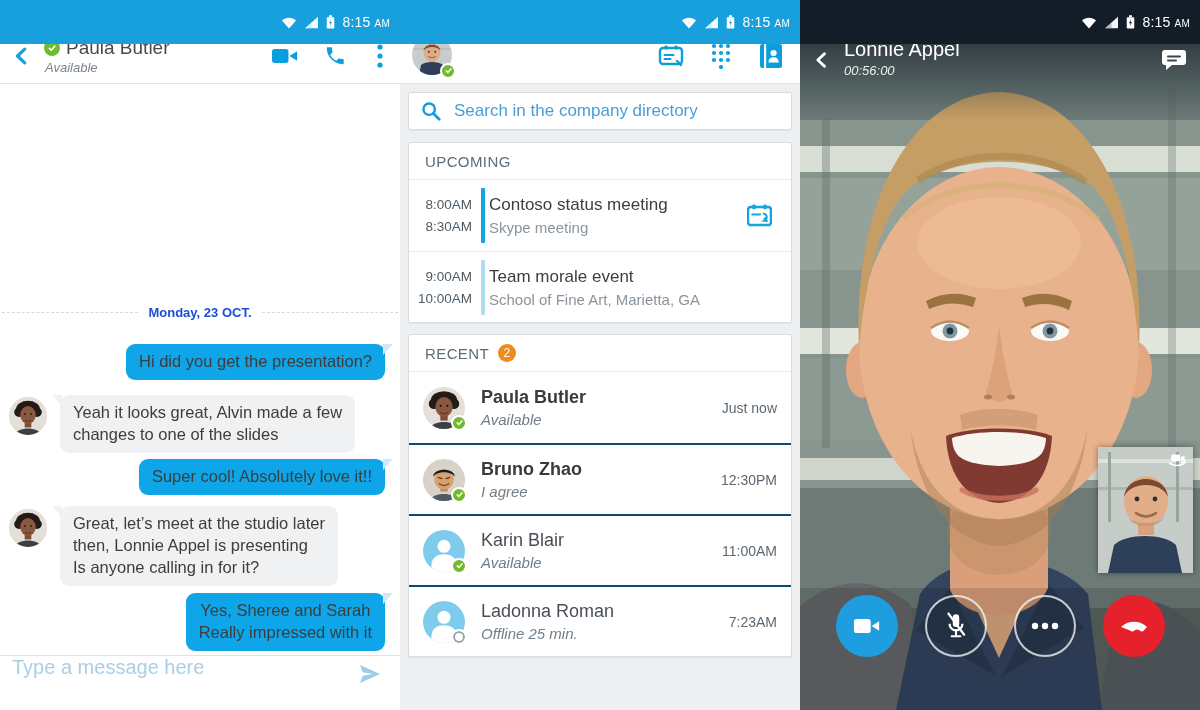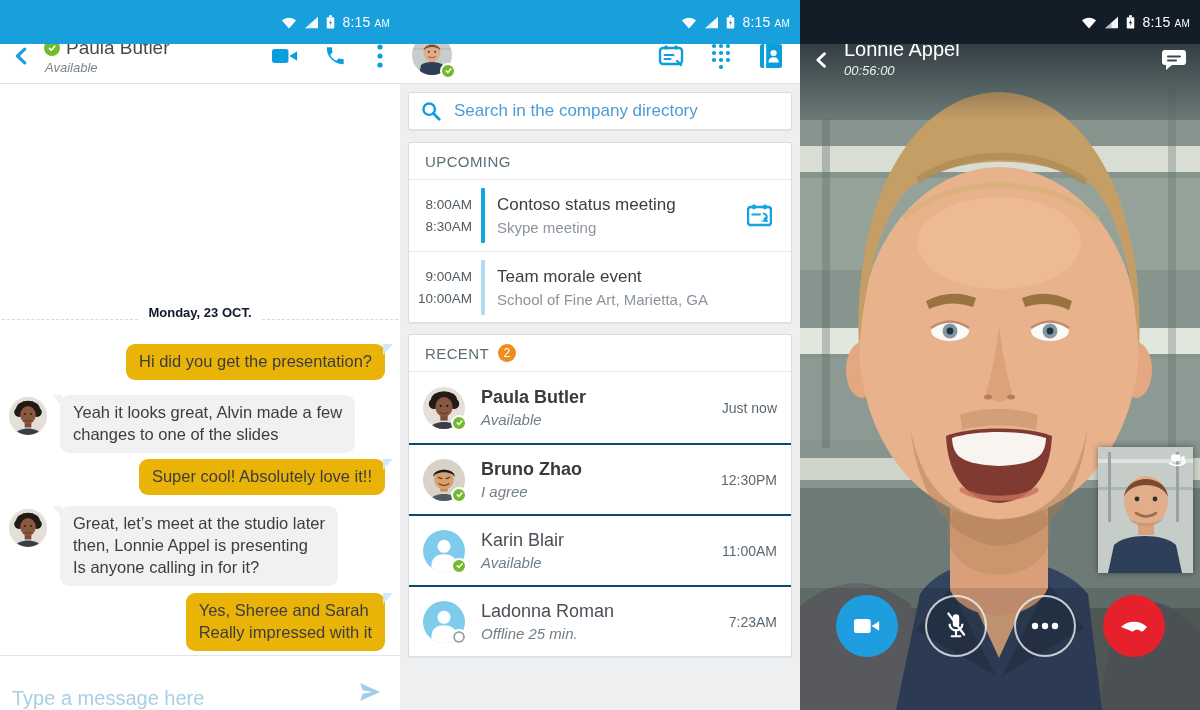--- a/index.html
+++ b/index.html
@@ -21,47 +21,47 @@
   .peer{display:flex;flex-direction:column;justify-content:center}
   .peer-top{display:flex;align-items:center;gap:6px}
   .presence-dot{width:16px;height:16px;border-radius:50%;background:#72ba2d;display:flex;align-items:center;justify-content:center}
   .peer-name{font-size:19px;color:#4a4a4a}
   .peer-status{font-size:13px;color:#7b858d;font-style:italic;margin-left:1px;margin-top:1px}
   .appbar-actions{margin-left:auto;display:flex;align-items:center}
   .actbtn{width:50px;height:56px;display:flex;align-items:center;justify-content:center}
 
   
   .chat-body{position:absolute;top:85px;left:0;right:0;bottom:55px;background:#fff}
-  .date-divider{position:absolute;top:305px;left:0;right:0;display:flex;align-items:flex-end;gap:10px;padding:0 2px;color:#0f172a;font-weight:bold;font-size:13px}
+  .date-divider{position:absolute;top:305px;left:0;right:0;display:flex;align-items:center;gap:10px;padding:0 2px;color:#1d4ed8;font-weight:bold;font-size:13px}
   .date-divider::before,.date-divider::after{content:"";flex:1;border-top:1px dashed #ccdde9}
   .msg{position:absolute;max-width:320px;font-size:16.5px;color:#3d3d3d;line-height:1.33;padding:7px 13px;border-radius:9px;white-space:pre-line}
-  .msg.out{background:#eab308;right:15px;text-align:left}
+  .msg.out{background:#0ea5e9;right:15px;text-align:center}
   .msg.out::after{content:"";position:absolute;top:0;right:-8px;width:0;height:0;border-left:10px solid #cfe9f7;border-bottom:11px solid transparent}
   .msg.in{background:#f0f1f3;left:60px}
   .msg.in::after{content:"";position:absolute;top:0;left:-8px;width:0;height:0;border-right:10px solid #f0f1f3;border-bottom:11px solid transparent}
   .chat-avatar{position:absolute;left:9px;width:38px;height:38px;border-radius:50%;overflow:hidden;background:#e7e2dc}
-  .inputbar{position:absolute;left:0;right:0;bottom:0;height:55px;background:#fff;border-top:1px solid #e0e2e4;display:flex;align-items:flex-end;padding:0 12px;gap:8px}
+  .inputbar{position:absolute;left:0;right:0;bottom:0;height:55px;background:#fff;border-top:1px solid #e0e2e4;display:flex;align-items:flex-start;padding:0 12px;gap:8px}
   .inputbar input{flex:1;border:none;outline:none;font-size:20px;color:#555;font-family:"Liberation Sans",sans-serif;background:transparent}
   .inputbar input::placeholder{color:#a9cfe6}
   .sendbtn{width:36px;height:36px;display:flex;align-items:center;justify-content:center}
 
   
   .dir{background:#edeff1}
   .dir-body{position:absolute;top:85px;left:0;right:0;bottom:0;background:#edeff1}
   .card{position:absolute;left:8px;right:8px;background:#fff;border:1px solid #dadde0;border-radius:2px;box-shadow:0 1px 1px rgba(0,0,0,.05)}
   .searchbox{top:7px;height:38px;display:flex;align-items:center;padding:0 12px;gap:13px}
   .searchbox input{flex:1;border:none;outline:none;font-size:17px;color:#3b8ec9;font-family:"Liberation Sans",sans-serif;background:transparent}
   .searchbox input::placeholder{color:#4b9cd6}
   .sec-header{height:37px;display:flex;align-items:center;padding:0 16px;font-size:15px;color:#5d6d77;letter-spacing:.4px;border-bottom:1px solid #e8eaec}
   .count-badge{width:18px;height:18px;border-radius:50%;background:#ef8c1e;color:#fff;font-size:12px;display:flex;align-items:center;justify-content:center;margin-left:9px}
   .meet-row{display:flex;align-items:center;height:71px;padding:0 12px 0 0}
   .meet-row + .meet-row{border-top:1px solid #e8eaec}
   .meet-times{width:72px;display:flex;flex-direction:column;align-items:flex-end;gap:7px;padding-right:9px;font-size:13.5px;color:#4e5a63}
   .meet-bar{width:4px;height:55px;border-radius:1px}
-  .meet-txt{display:flex;flex-direction:column;gap:4px;padding-left:12px}
+  .meet-txt{display:flex;flex-direction:column;gap:4px;padding-left:4px}
   .meet-title{font-size:17px;color:#3e3e3e}
   .meet-sub{font-size:15px;color:#8b949c}
   .joinbtn{margin-left:auto;width:40px;height:40px;display:flex;align-items:center;justify-content:center}
   .contact-row{display:flex;align-items:center;height:71px;padding:0 14px}
   .contact-row + .contact-row{border-top:2px solid #0c4a6e}
   .list-avatar{position:relative;width:42px;height:42px;flex:0 0 42px}
   .list-avatar .ph{width:42px;height:42px;border-radius:50%;overflow:hidden;display:block}
   .pbadge{position:absolute;right:-2px;bottom:-2px;width:16px;height:16px;border-radius:50%;border:2px solid #fff;display:flex;align-items:center;justify-content:center}
   .b-green{background:#72ba2d}
   .b-off{background:#fff;box-shadow:inset 0 0 0 2px #98a2ab}

